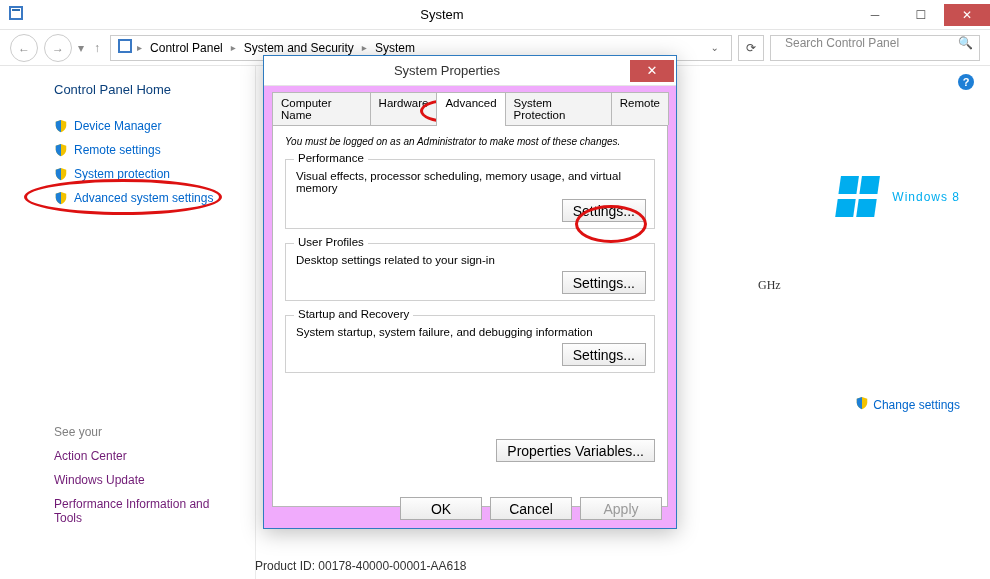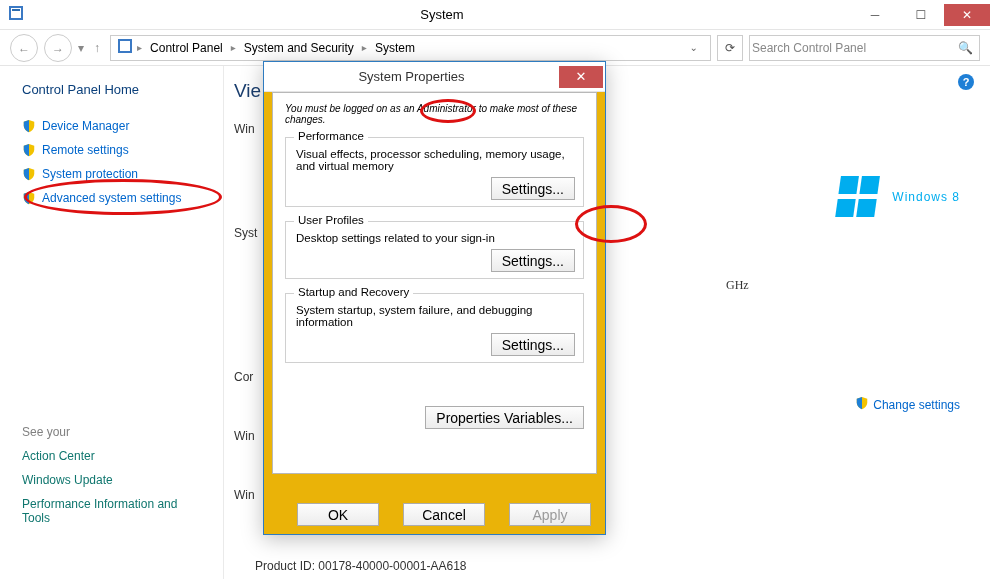--- a/index.html
+++ b/index.html
@@ -13,60 +13,60 @@
 .winbtn { width:46px; height:22px; display:flex; align-items:center; justify-content:center; color:#555; }
 .winbtn.close { background:#c75050; color:#fff; }
 
 .toolbar { height:36px; display:flex; align-items:center; padding:0 10px; gap:6px; border-bottom:1px solid #e5e5e5; }
 .navbtn { width:28px; height:28px; border:1px solid #ccc; border-radius:50%; display:flex; align-items:center; justify-content:center; color:#888; }
 .crumbs { flex:1; display:flex; align-items:center; border:1px solid #ccc; height:26px; padding:0 6px; gap:4px; }
 .crumbs .sep { color:#888; font-size:10px; }
 .crumbs .node { padding:0 4px; }
 .crumbs .dd { margin-left:auto; color:#666; font-size:10px; padding:0 6px;}
 .refresh { width:26px; height:26px; border:1px solid #ccc; display:flex; align-items:center; justify-content:center; color:#555;}
-.search { width:231px; height:26px; border:1px solid #ccc; padding:0 2px; color:#777; display:flex; align-items:center; position:relative;}
+.search { width:210px; height:26px; border:1px solid #ccc; padding:0 14px; color:#777; display:flex; align-items:flex-start; position:relative;}
 .search .mag { position:absolute; right:6px; color:#888;}
 
-.body { display:flex; height:calc(579px - 30px - 36px); }
+.body { display:flex; height:calc(579px - 30px - 36px);padding-left:32px; }
 .leftcol { width:224px; padding:16px 14px 10px 22px; border-right:1px solid #eaeaea; }
 .leftcol .home { color:#0a3f7a; font-size:13px; margin-bottom:22px; display:block;}
 .sidelnk { display:flex; align-items:center; gap:6px; color:#0066cc; margin-bottom:10px; cursor:pointer;}
 .shield { width:14px; height:14px; display:inline-block;}
 
 .seealso-h { color:#808080; margin-top:220px; margin-bottom:10px;}
-.plainlnk { color:#0f766e; margin-bottom:10px; display:block; cursor:pointer;}
+.plainlnk { color:#701a75; margin-bottom:10px; display:block; cursor:pointer;}
 
 .rightcol { flex:1; padding:14px 18px 10px 10px; position:relative;}
 .rightcol .peek { color:#1a3e6e; font-size:19px; }
 .rightcol .row { margin-left:0; color:#333; margin-top:10px; }
 .brand { position:absolute; right:30px; top:110px; color:#00adef; font-size:42px; font-weight:300; letter-spacing:1px; display:flex; align-items:center; gap:12px;}
 .ghztxt { position:absolute; left:502px; top:212px; color:#333;font-family:Liberation Serif, serif;}
 .change { position:absolute; right:30px; top:330px; color:#0066cc; display:flex; align-items:center; gap:4px; cursor:pointer;}
 
 
-.dialog { position:absolute; left:263px; top:55px; width:343px; height:474px; background:#eab308; border:1px solid #2e7bc0; box-shadow:0 4px 20px rgba(0,0,0,.25);margin-top:6px;}
+.dialog { position:absolute; left:263px; top:55px; width:414px; height:474px; background:#f0abfc; border:1px solid #2e7bc0; box-shadow:0 4px 20px rgba(0,0,0,.25);}
 .dlg-tb { height:30px; background:#fff; display:flex; align-items:center; border-bottom:1px solid #e5e5e5;}
 .dlg-tb .t { flex:1; text-align:center; color:#333; font-size:13px;}
 .dlg-close { width:44px; height:22px; background:#c75050; color:#fff; display:flex; align-items:center; justify-content:center; margin-right:2px; font-size:13px;}
 
 .tabs { display:flex; padding:6px 8px 0 8px; }
 .tab { border:1px solid #b8b8b8; border-bottom:none; padding:4px 8px; background:#f3f3f3; font-size:11.5px; cursor:pointer; margin-right:-1px;}
 .tab.active { background:#fff; position:relative; z-index:2;}
 .tab.active::after{content:"";position:absolute;left:0;right:0;bottom:-1px;height:1px;background:#fff;}
 .tabpanel { border:1px solid #b8b8b8; margin:0 8px 8px 8px; padding:10px 12px 12px 12px; height:382px; position:relative; background:#fff;}
 
 .note { font-size:10px; margin-bottom:12px;font-style:italic;}
 .group { border:1px solid #d0d0d0; padding:10px 10px 34px 10px; margin-bottom:14px; position:relative;}
 .group .legend { position:absolute; top:-8px; left:8px; background:#fff; padding:0 4px; font-size:11.5px;}
 .group .desc { font-size:11.5px;}
 .group .btnrow { position:absolute; right:8px; bottom:6px;}
 .btn { min-width:82px; height:23px; border:1px solid #acacac; background:linear-gradient(#fdfdfd,#ececec); font-size:14px; padding:0 10px; cursor:pointer;}
 .btn[disabled]{ color:#9a9a9a; cursor:default;}
 .envbtn-row { position:absolute; right:12px; bottom:44px;}
-.dlg-buttons { position:absolute; left:0; right:0; bottom:8px; display:flex; justify-content:flex-end; gap:24px; padding:0 14px;}
+.dlg-buttons { position:absolute; left:0; right:0; bottom:8px; display:flex; justify-content:flex-end; gap:8px; padding:0 14px;}
 
 
 .ring { position:absolute; border:3px solid #d11; border-radius:50%/50%; pointer-events:none;}
 
 
 .help { position:absolute; right:16px; top:74px; width:16px;height:16px;border-radius:50%;background:#1e7fd6;color:#fff;display:flex;align-items:center;justify-content:center;font-size:11px;font-weight:bold;}
 
 
 .ctlico { width:16px;height:16px; display:inline-block;}
 .winlogo { display:flex; flex-wrap:wrap; width:42px; height:42px; gap:3px; transform:skewX(-8deg);}
@@ -190,20 +190,27 @@
 </div>
 
 <div id="product-id-row">Product ID: 00178-40000-00001-AA618</div>
 
 <div class="dialog">
   <div class="dlg-tb">
     <span class="t">System Properties</span>
     <div class="dlg-close">✕</div>
   </div>
 
+  <div class="tabs">
+    <div class="tab">Computer Name</div>
+    <div class="tab">Hardware</div>
+    <div class="tab active">Advanced</div>
+    <div class="tab">System Protection</div>
+    <div class="tab">Remote</div>
+  </div>
 
   <div class="tabpanel">
     <div class="note">You must be logged on as an Administrator to make most of these changes.</div>
 
     <div class="group">
       <span class="legend">Performance</span>
       <div class="desc">Visual effects, processor scheduling, memory usage, and virtual memory</div>
       <div class="btnrow"><button class="btn">Settings...</button></div>
     </div>
 

